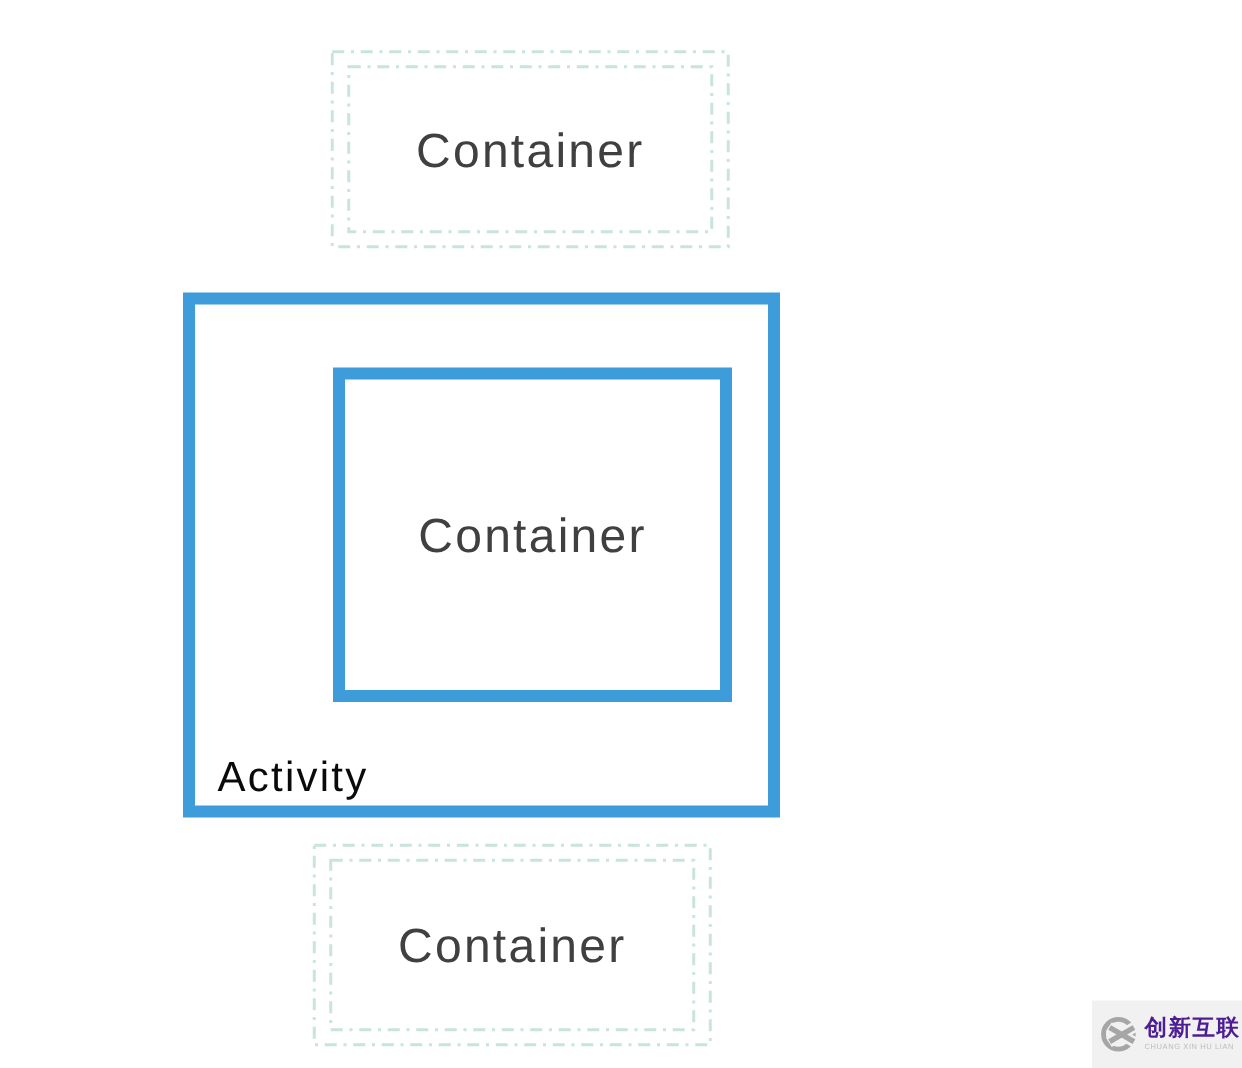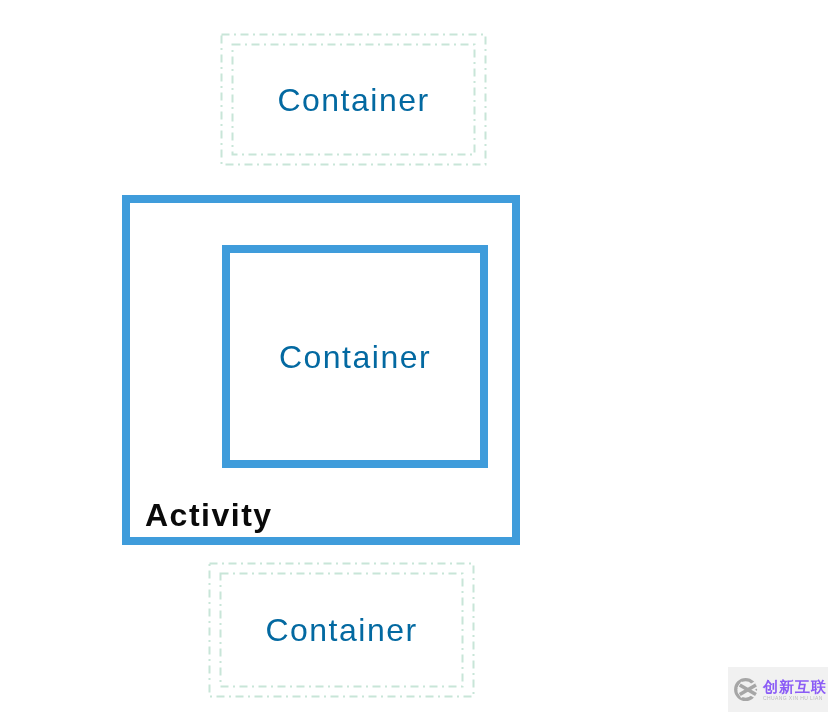--- a/index.html
+++ b/index.html
@@ -12,21 +12,21 @@
     position: relative;
     overflow: hidden;
   }
   .canvas { position: absolute; inset: 0; }
 
   
   .label-center {
     position: absolute; inset: 0;
     display: flex; align-items: center; justify-content: center;
     font-size: 32px; letter-spacing: 1.5px;
-    color: #0369a1; line-height: 1;
+    color: #404040; line-height: 1;
     white-space: nowrap;
   }
 
   
   .dbox { position: absolute; }
   .dbox svg { position: absolute; left: 0; top: 0; display: block; }
 
   .dbox-top    { left: 220px; top: 33px;  width: 267px; height: 133px; }
   .dbox-right  { left: 543px; top: 222px; width: 269px; height: 287px; }
   .dbox-bottom { left: 208px; top: 562px; width: 267px; height: 136px; }
@@ -40,43 +40,43 @@
   }
   .inner-container-box {
     position: absolute;
     left: 92px; top: 42px; width: 266px; height: 223px;
     border: 8px solid #3f9cdb;
     box-sizing: border-box;
   }
   .activity-label {
     position: absolute;
     left: 15px; bottom: 3px;
-    font-size: 32px; letter-spacing: 1.5px;
+    font-size: 28px; letter-spacing: 1.5px;
     color: #0a0a0a; line-height: 1.15;
     white-space: nowrap;
-    font-weight: bold;
   }
 
   
   .watermark {
     position: absolute;
     right: 0; bottom: 0;
     width: 100px; height: 45px;
     background: #f1f1f1;
     display: flex; align-items: center;
     gap: 3px;
     padding-left: 5px;
     box-sizing: border-box;
   }
   .wm-icon { flex: 0 0 auto; }
   .wm-text { display: flex; flex-direction: column; line-height: 1; }
   .wm-cn {
     font-size: 15px; font-weight: bold;
-    color: #8b5cf6; letter-spacing: 1px;
+    color: #4c1d95; letter-spacing: 1px;
     white-space: nowrap;
+    font-family: Liberation Mono, monospace;
   }
   .wm-en {
     font-size: 5px; color: #bcbcbc;
     letter-spacing: 0.4px; margin-top: 2px;
     white-space: nowrap;
   }
 </style>
 </head>
 <body>
 

